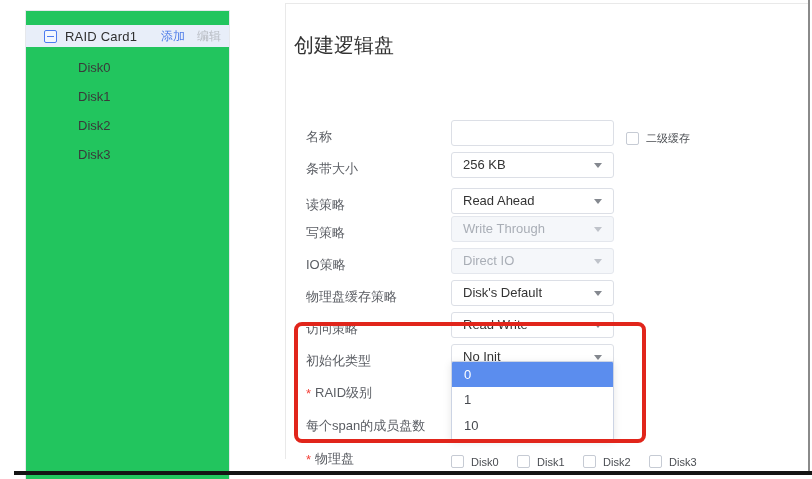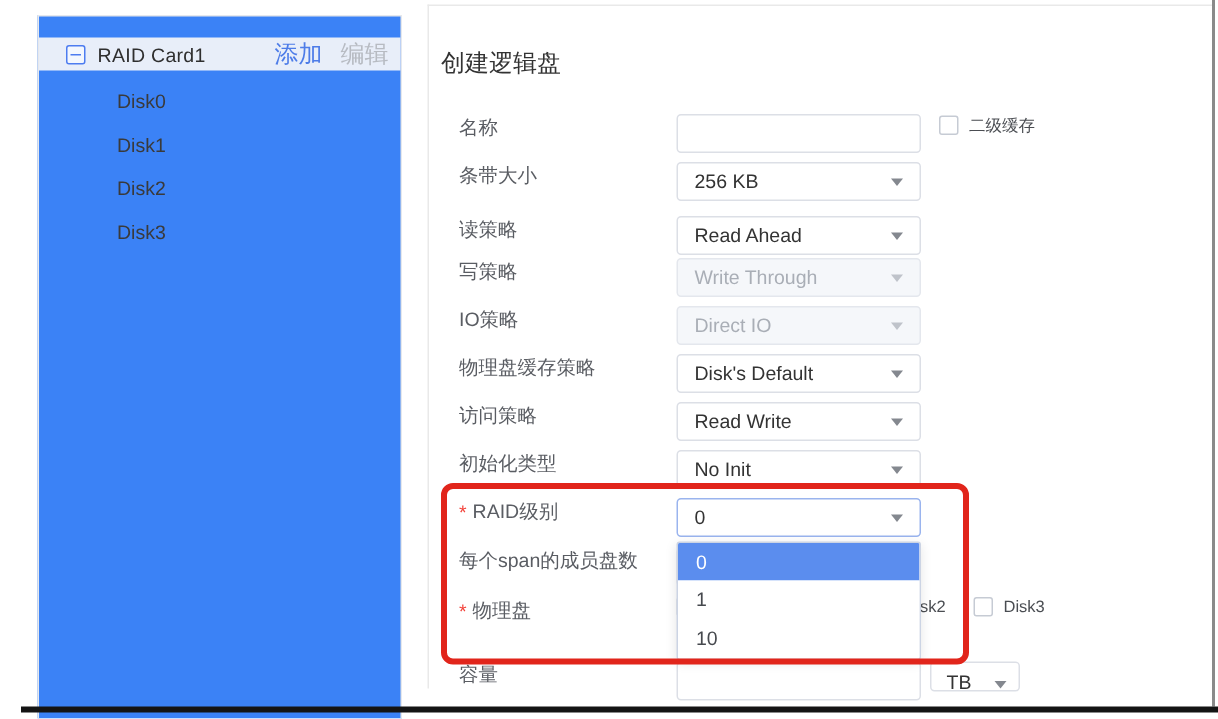--- a/index.html
+++ b/index.html
@@ -10,55 +10,55 @@
     -webkit-font-smoothing:antialiased;
   }
   #stage { position:absolute; inset:0; background:#fff; }
 
   
   .img-bottom-border { position:absolute; left:14px; right:0; top:471px; height:4px; background:#141414; }
   .img-right-border  { position:absolute; top:0; left:808px; width:2px; height:471px; background:#8a8a8a; }
 
   
   .sidebar {
-    position:absolute; left:25px; top:10px; width:243px; height:469px;
-    background:#3b82f6; border:1px solid #e6e8ec; border-bottom:none;
+    position:absolute; left:25px; top:10px; width:205px; height:469px;
+    background:#22c55e; border:1px solid #e6e8ec; border-bottom:none;
   }
   .tree-card-row {
     margin-top:14px; height:22px; background:#e8eef9;
     display:flex; align-items:center; padding:0 8px 0 18px; gap:8px;
   }
   .collapse-icon {
     width:13px; height:13px; border:1px solid #4d7cf0; border-radius:2px;
     position:relative; background:#f3f7fe; flex:0 0 auto; cursor:pointer;
   }
   .collapse-icon::after {
     content:""; position:absolute; left:2px; right:2px; top:5px; height:1px; background:#4d7cf0;
   }
   .tree-card-label { font-size:13px; color:#2f2f2f; letter-spacing:.2px; }
-  .tree-actions { margin-left:auto; display:flex; gap:12px; font-size:16px; }
+  .tree-actions { margin-left:auto; display:flex; gap:12px; font-size:12px; }
   .link-add  { color:#4d7ce8; cursor:pointer; }
   .link-edit { color:#b7bbc2; cursor:pointer; }
   .disk-list { margin-top:6px; }
   .disk-item {
     height:29px; line-height:29px; padding-left:52px;
     font-size:13px; color:#3a3a3a; cursor:pointer;
   }
 
   
   .panel {
     position:absolute; left:285px; top:3px; width:524px; height:456px;
     background:#fff; border:1px solid #e9e9e9; border-bottom:none;
   }
   .panel-title {
-    position:absolute; left:8px; top:28px; font-size:16px; color:#333;
+    position:absolute; left:8px; top:28px; font-size:20px; color:#333;
   }
   .form-row {
     position:absolute; left:20px; right:4px; height:26px;
-    display:flex; align-items:flex-start;
+    display:flex; align-items:flex-end;margin-top:44px;
   }
   .row-label {
     width:145px; font-size:13px; color:#5a5d63; display:flex; align-items:center;
     flex:0 0 auto;
   }
   .req-star { color:#f3423a; margin-right:4px; font-size:13px; }
 
   .text-input {
     width:163px; height:26px; border:1px solid #dcdfe6; border-radius:3px;
     background:#fff; font-size:13px; padding:0 8px; color:#333; outline:none;

